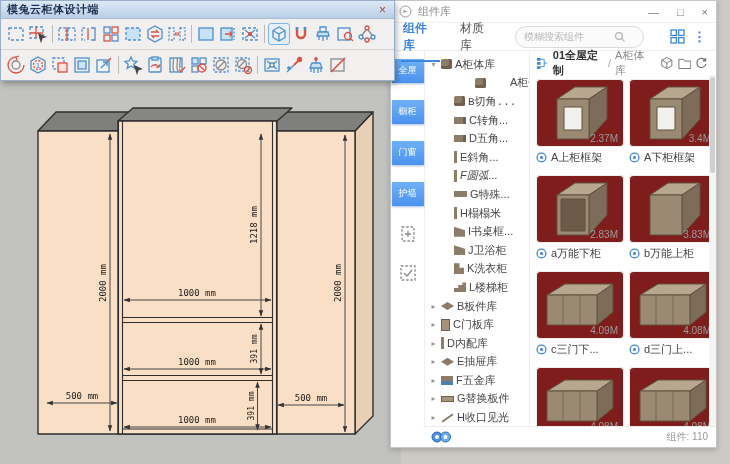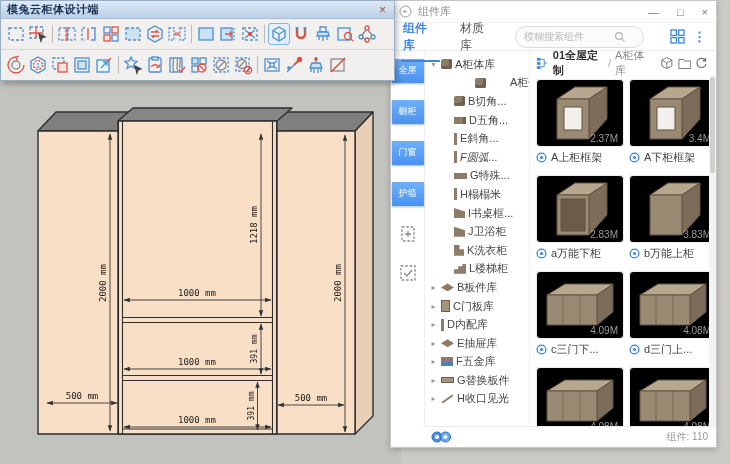--- a/index.html
+++ b/index.html
@@ -60,21 +60,21 @@
   .ti-slash{width:13px;height:2px;background:#8d7c68;transform:rotate(-35deg);}
 
   .gridcol{flex:1;display:flex;flex-direction:column;min-width:0;position:relative;}
   .crumbs{height:24px;display:flex;align-items:center;gap:4px;padding:0 8px 0 6px;font-size:11px;flex:none;}
   .crumbs .root{color:#333;font-weight:bold;}
   .crumbs .sep{color:#aaa;}
   .crumbs .cur{color:#8a8a8a;}
   .crumbs .spacer{flex:1;}
   .cards{flex:1;overflow:hidden;padding:4px 2px 0 6px;display:grid;grid-template-columns:86px 86px;gap:8px 7px;align-content:start;}
   .card{width:86px;}
-  .thumb{width:86px;height:66px;background:#000000;border:1px solid #efefef;border-radius:4px;position:relative;display:flex;align-items:center;justify-content:center;}
+  .thumb{width:86px;height:66px;background:#7f1d1d;border:1px solid #efefef;border-radius:4px;position:relative;display:flex;align-items:center;justify-content:center;}
   .thumb .size{position:absolute;right:5px;bottom:2px;font-size:10px;color:#9b9b9b;}
   .card .lbl{height:20px;display:flex;align-items:center;gap:4px;font-size:11px;color:#444;white-space:nowrap;overflow:hidden;}
   .scrollbar{position:absolute;right:0;top:24px;width:7px;bottom:0;background:#f4f4f4;}
   .scrollthumb{position:absolute;top:2px;left:1px;width:5px;height:96px;border-radius:3px;background:#cfcfcf;}
 
   .p-status{height:20px;border-top:1px solid #ececec;display:flex;align-items:center;padding:0 8px;flex:none;margin-left:32px;}
   .p-status .cnt{margin-left:auto;font-size:10px;color:#9a9a9a;}
 </style>
 </head>
 <body>
@@ -423,24 +423,29 @@
           <div class="tr-row" style="padding-left: 2px;">
             <span class="tr-arrow">▾</span>
             <span class="tr-ico ti-cube"></span>
             <span>A柜体库</span>
           </div>
           <div class="tr-row" style="padding-left: 15px; gap: 24px;">
             <span class="tr-arrow"></span>
             <span class="tr-ico ti-cube"></span>
             <span>A柜体...</span>
           </div>
-          <div class="tr-row" style="padding-left: 15px;">
+          <div class="tr-row" style="padding-left: 15px; font-family: Liberation Mono, monospace;">
             <span class="tr-arrow"></span>
             <span class="tr-ico ti-cube"></span>
             <span>B切角...</span>
+          </div>
+          <div class="tr-row" style="padding-left: 15px;">
+            <span class="tr-arrow"></span>
+            <span class="tr-ico ti-slab"></span>
+            <span>C转角...</span>
           </div>
           <div class="tr-row" style="padding-left: 15px;">
             <span class="tr-arrow"></span>
             <span class="tr-ico ti-slab"></span>
             <span>D五角...</span>
           </div>
           <div class="tr-row" style="padding-left: 15px;">
             <span class="tr-arrow"></span>
             <span class="tr-ico ti-bar"></span>
             <span>E斜角...</span>

